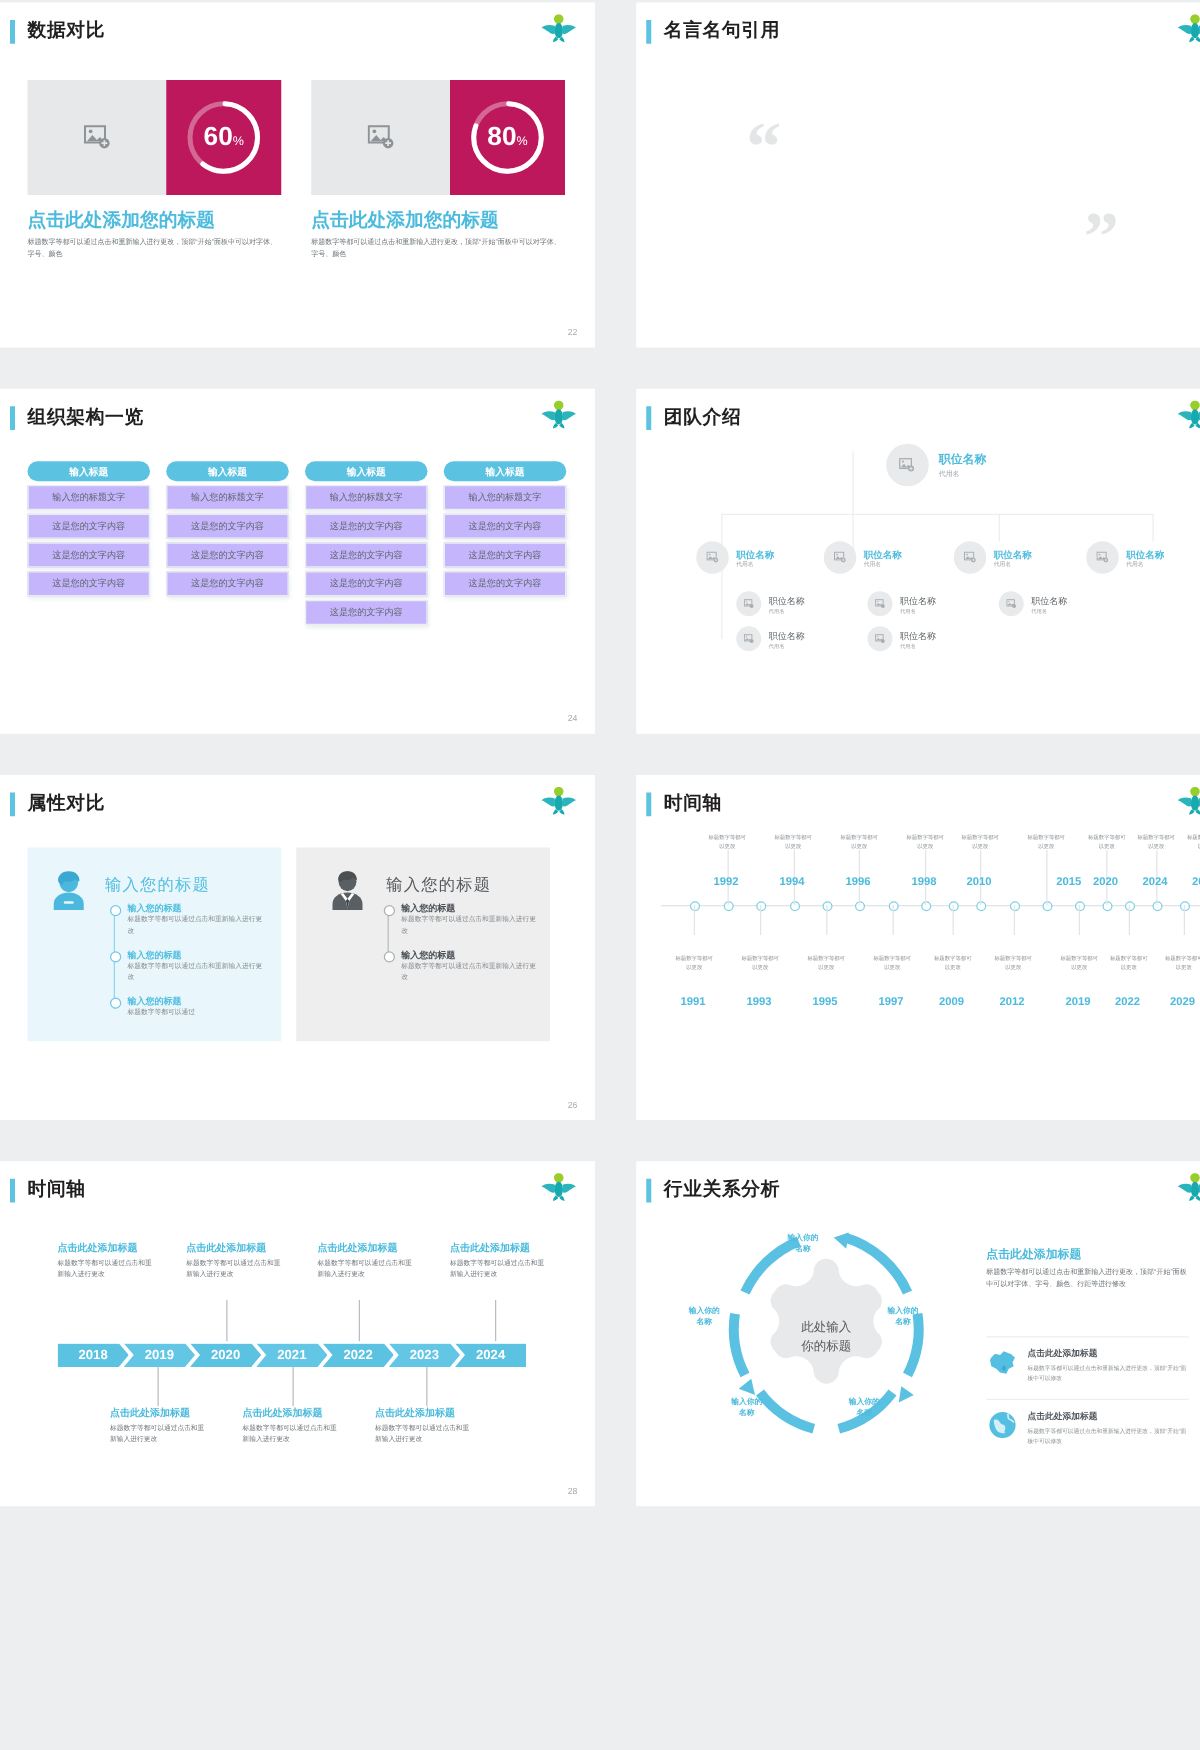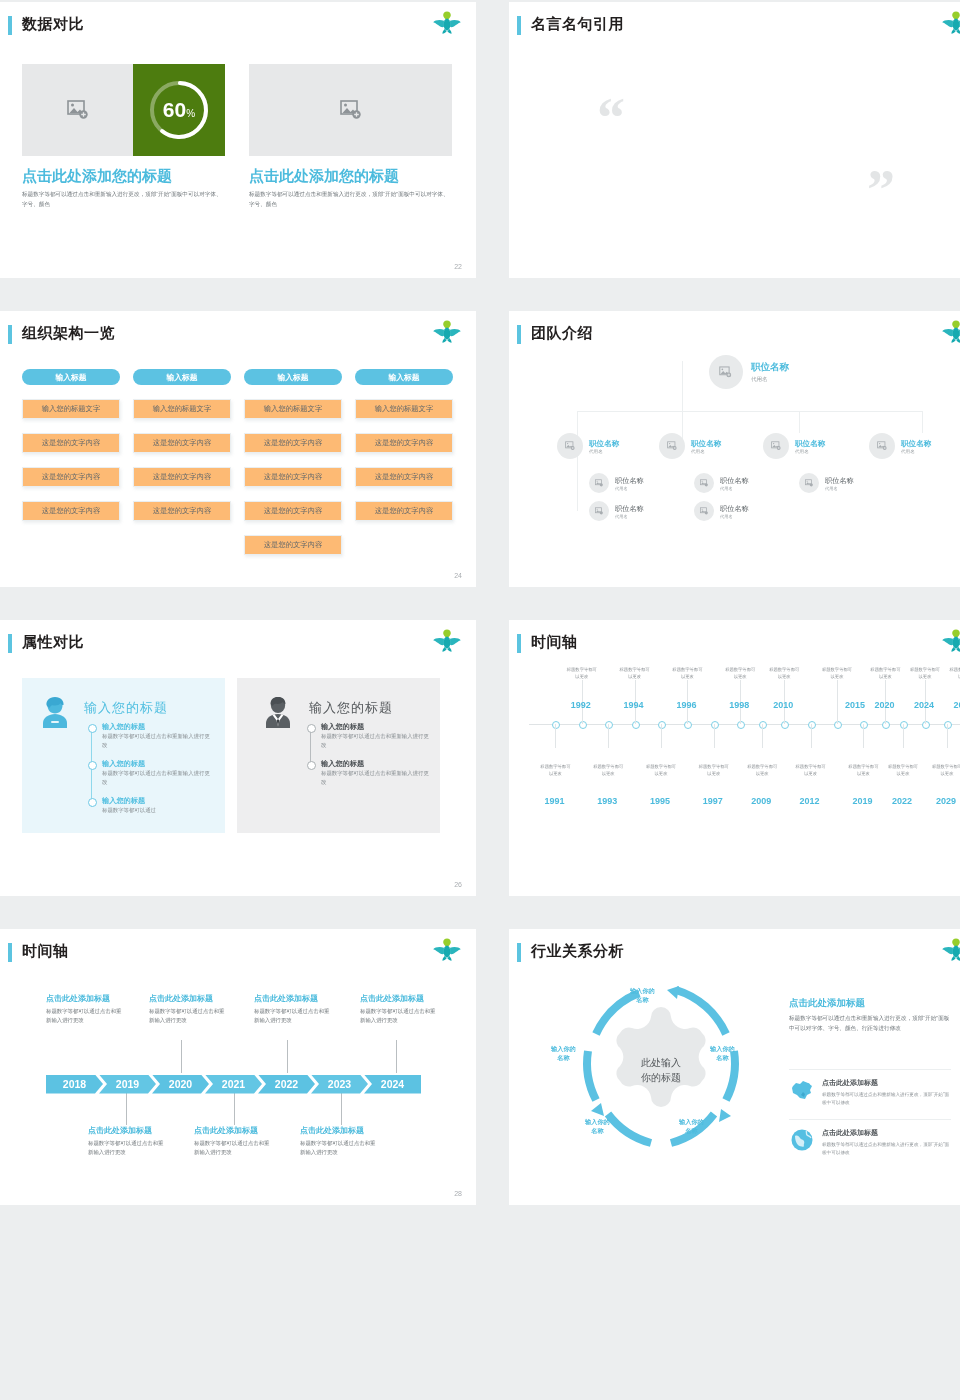--- a/index.html
+++ b/index.html
@@ -33,39 +33,39 @@
   }
   .logo{position:absolute;right:13px;top:8px;width:32px;height:26px;}
   
   .cyan{color:#51bfe0;}
 
   
   .dc-wrap{position:absolute;left:22px;top:62px;display:flex;gap:24px;}
   .dc-col{width:203px;}
   .dc-card{height:92px;display:flex;}
   .dc-left{flex:1;background:#e7e8e9;display:flex;align-items:center;justify-content:center;}
-  .dc-right{width:92px;background:#4d7c0f;display:flex;align-items:center;justify-content:center;position:relative;}
+  .dc-right{width:92px;background:#be185d;display:flex;align-items:center;justify-content:center;position:relative;}
   .dc-h{margin-top:11px;font-size:15px;font-weight:bold;color:#4cbbdd;}
   .dc-p{margin-top:4px;font-size:5.6px;color:#6d7478;line-height:1.75;}
   .ring-num{position:absolute;left:0;right:0;text-align:center;color:#fff;font-size:21px;font-weight:bold;line-height:1;top:50%;transform:translateY(-52%);}
   .ring-num i{font-size:10px;font-style:normal;font-weight:normal;}
 
   
   .q-mark{position:absolute;color:#e3e5e6;font-size:56px;font-weight:bold;line-height:1;font-family:"Liberation Serif",serif;}
   .q-text{position:absolute;left:143px;top:96px;width:182px;font-size:7.4px;color:#5e6569;line-height:2.05;}
 
   
   .org{position:absolute;left:22px;top:58px;display:flex;gap:13px;justify-content:space-between;}
   .org-col{width:98px;}
   .org-head{
     height:16px;border-radius:9px;background:#5cc2e2;color:#fff;
     font-size:7.8px;font-weight:bold;display:flex;align-items:center;justify-content:center;
   }
   .org-cell{
-    margin-top:14px;height:18px;background:#fdba74;border:1px solid #eaeef0;
+    margin-top:3px;height:18px;background:#c4b5fd;border:1px solid #eaeef0;
     box-shadow:1px 2px 3px rgba(120,140,150,.14);
     font-size:7.3px;color:#5f666a;display:flex;align-items:center;justify-content:center;
   }
 
   
   .tm-node{position:absolute;display:flex;align-items:center;}
   .av{border-radius:50%;background:#e8eaeb;display:flex;align-items:center;justify-content:center;flex:none;}
   .tm-name{font-weight:bold;color:#4cbbdd;}
   .tm-sub{color:#9aa0a4;}
   .tmline{position:absolute;background:#eceff0;}
@@ -145,20 +145,27 @@
       <div class="dc-col">
         <div class="dc-card">
           <div class="dc-left">
             <svg width="22" height="20" viewBox="0 0 22 20">
               <rect x="1" y="1" width="16" height="13" fill="none" stroke="#8e9397" stroke-width="1.6"></rect>
               <circle cx="5.5" cy="5" r="1.5" fill="#8e9397"></circle>
               <path d="M2.5 13l4.5-5 3.5 4 2.5-2.5 3 3.5z" fill="#8e9397"></path>
               <circle cx="16.5" cy="14.5" r="4.2" fill="#8e9397"></circle>
               <path d="M16.5 12.2v4.6M14.2 14.5h4.6" stroke="#e7e8e9" stroke-width="1.3"></path>
             </svg>
+          </div>
+          <div class="dc-right">
+            <svg width="68" height="68" viewBox="0 0 68 68">
+              <circle cx="34" cy="34" r="27" fill="none" stroke="rgba(255,255,255,.35)" stroke-width="4"></circle>
+              <circle cx="34" cy="34" r="27" fill="none" stroke="#ffffff" stroke-width="4" stroke-dasharray="135.7 33.9" stroke-linecap="round" transform="rotate(-88 34 34)"></circle>
+            </svg>
+            <div class="ring-num"><span>80</span><i>%</i></div>
           </div>
         </div>
         <div class="dc-h">点击此处添加您的标题</div>
         <div class="dc-p">标题数字等都可以通过点击和重新输入进行更改，顶部“开始”面板中可以对字体、字号、颜色</div>
       </div>
     </div>
     <div class="s-page">22</div>
   </div>
 
   <div class="slide">

